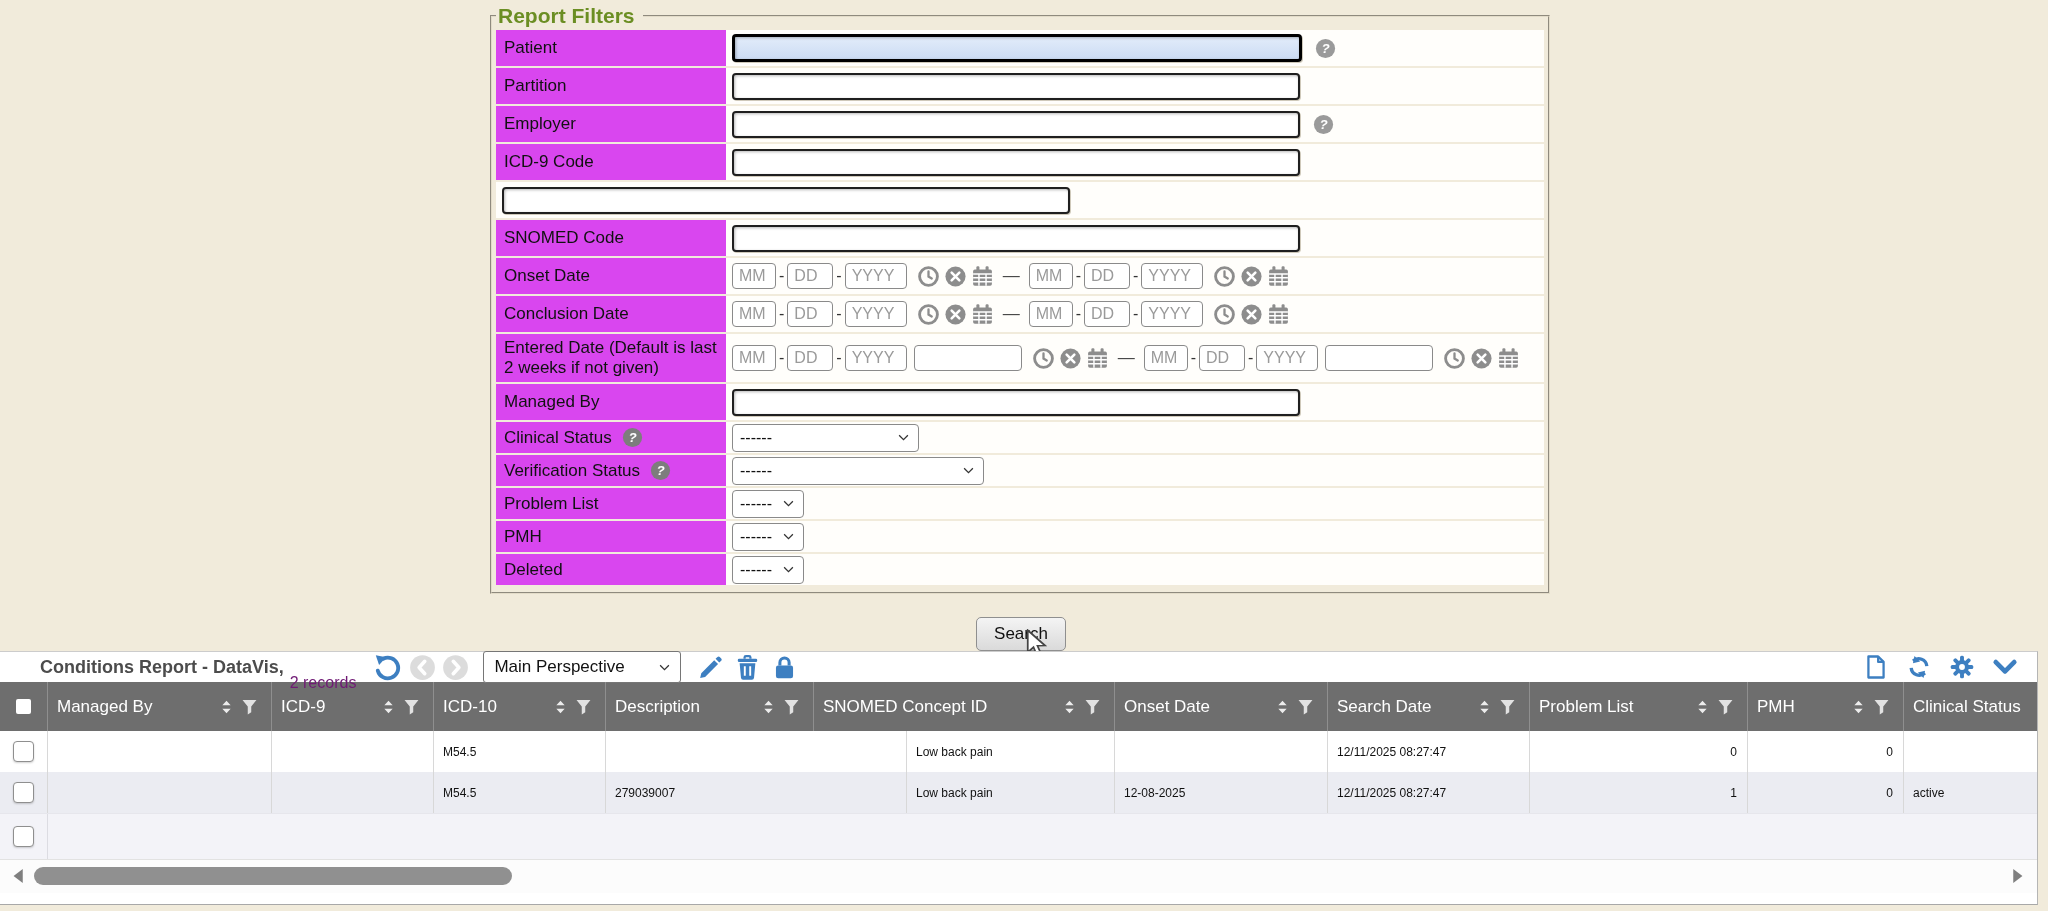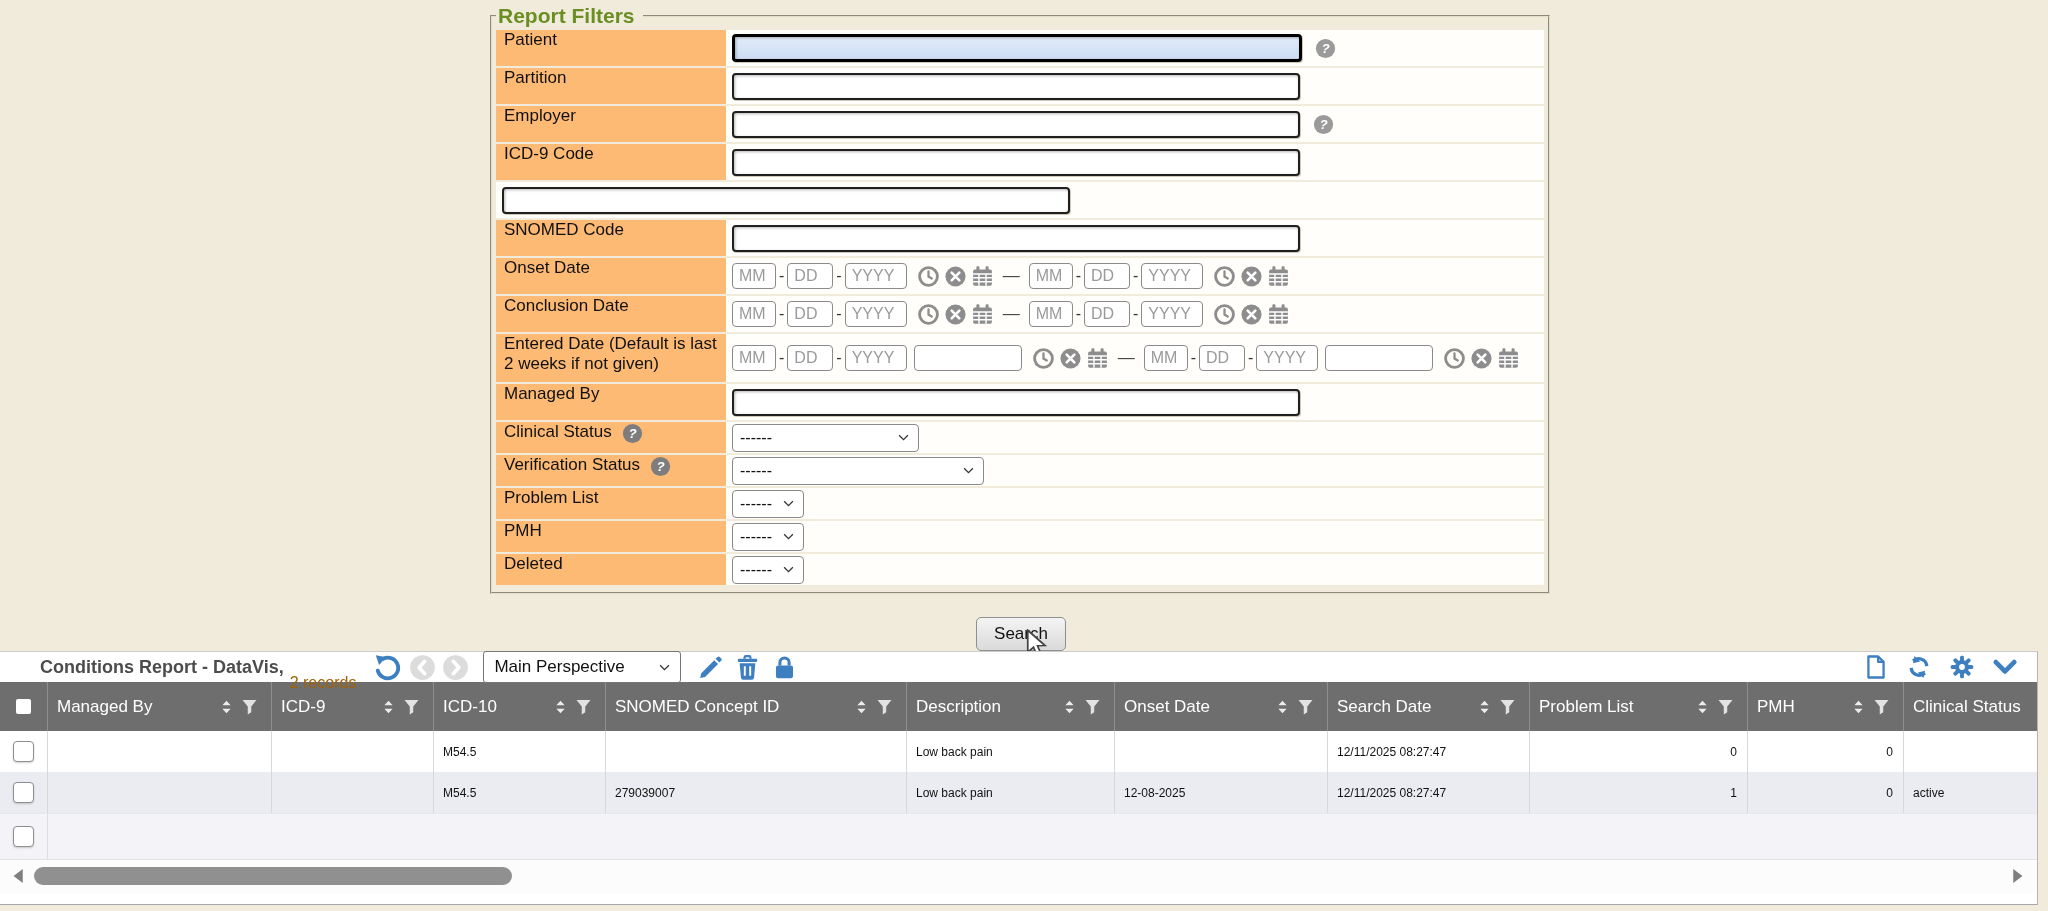--- a/index.html
+++ b/index.html
@@ -4,21 +4,21 @@
 <style>
   html,body{margin:0;padding:0;}
   .stage{position:relative;width:2048px;height:911px;background:#f1ebdb;
     font-family:"Liberation Sans",sans-serif;overflow:hidden;color:#111;}
 
   
   fieldset.filters{position:absolute;left:490px;top:4px;width:1060px;margin:0;
     border:2px groove #e3dcc9;padding:2px 4px 5px 4px;background:#f1ebdb;box-sizing:border-box;}
   legend.flegend{font-size:21px;font-weight:bold;color:#6b8e23;padding:0 8px 0 2px;}
   .frow{display:flex;align-items:stretch;margin-bottom:2px;}
-  .flabel{flex:0 0 230px;background:#fdba74;display:flex;gap:5px;
+  .flabel{flex:0 0 230px;background:#d946ef;display:flex;align-items:center;gap:5px;
     padding-left:8px;font-size:17px;box-sizing:border-box;line-height:1.15;}
   .ffield{flex:1;background:#fffefb;display:flex;align-items:center;padding-left:6px;box-sizing:border-box;}
   .h36{height:36px}.h48{height:48px}.h31{height:31px}
   .tinput{width:552px;height:23px;border:2px solid #1f1f1f;border-radius:4px;background:#fff;
     box-shadow:inset 1px 1px 3px rgba(0,0,0,.28),1px 1px 0 #cfc9ba;outline:none;font-size:16px;padding:0 6px;}
   .tinput.focused{border:3px solid #000;height:22px;
     background:linear-gradient(180deg,#e2ecfa 0%,#ccdcf4 100%);}
   .din{height:24px;border:1px solid #8a8a8a;border-radius:4px;font-size:16px;color:#222;
     padding:0 0 0 6px;box-sizing:content-box;background:#fff;outline:none;}
   .din::placeholder{color:#9a9a9a;}
@@ -38,21 +38,21 @@
   .search-btn{position:absolute;left:976px;top:617px;width:90px;height:34px;font-size:17px;
     font-family:inherit;color:#111;background:linear-gradient(180deg,#f4f4f4,#dadada);
     border:1px solid #8f8f8f;border-radius:5px;}
   .cursor{position:absolute;left:1023px;top:629px;width:27px;height:30px;}
 
   
   .panel{position:absolute;left:0;top:651px;width:2038px;height:254px;background:#fff;
     border-top:1px solid #ccc;border-right:1px solid #b5b5b5;border-bottom:1px solid #a8a8a8;box-sizing:border-box;}
   .toolbar{height:30px;display:flex;align-items:center;}
   .tb-title{margin-left:40px;font-size:18px;font-weight:bold;color:#4c4c4c;white-space:nowrap;}
-  .tb-records{font-size:16px;font-weight:normal;color:#a16207;margin-left:6px;margin-top:32px;}
+  .tb-records{font-size:16px;font-weight:normal;color:#701a75;margin-left:6px;margin-top:32px;}
   i.tbic{display:inline-flex;width:27px;height:27px;flex:none;}
   i.tbic svg{width:100%;height:100%;}
   .tb-undo{margin-left:18px;}
   .tb-prev{margin-left:8px;}.tb-next{margin-left:6px;}
   .tb-select{margin-left:14px;width:178px;height:30px;border:1px solid #767676;border-radius:3px;
     background:#fff;display:flex;align-items:center;justify-content:space-between;
     padding:0 8px 0 10px;font-size:17px;box-sizing:content-box;}
   .tb-edit{margin-left:16px;width:25px;height:25px;}
   .tb-del{margin-left:10px;width:25px;height:25px;}
   .tb-lock{margin-left:10px;width:25px;height:25px;}
@@ -587,37 +587,37 @@
                 <path d="M6 10.5L12 3.8l6 6.7zM6 15.5L12 22.2l6-6.7z" fill="#ececec"></path>
               </svg>
             </span>
             <span>
               <svg width="19" height="19" viewBox="0 0 24 24">
                 <path d="M3.2 3.8h17.6l-6.6 8.3v7.2l-4.4 2.9v-10.1z" fill="#e2e2e2"></path>
               </svg>
             </span>
           </span>
         </div>
+        <div class="gh-cell" style="width: 208px;">
+          <span>Description</span>
+          <span class="gh-icons">
+            <span>
+              <svg width="17" height="18" viewBox="0 0 24 26">
+                <path d="M6 10.5L12 3.8l6 6.7zM6 15.5L12 22.2l6-6.7z" fill="#ececec"></path>
+              </svg>
+            </span>
+            <span>
+              <svg width="19" height="19" viewBox="0 0 24 24">
+                <path d="M3.2 3.8h17.6l-6.6 8.3v7.2l-4.4 2.9v-10.1z" fill="#e2e2e2"></path>
+              </svg>
+            </span>
+          </span>
+        </div>
         <div class="gh-cell" style="width: 301px;">
           <span>SNOMED Concept ID</span>
-          <span class="gh-icons">
-            <span>
-              <svg width="17" height="18" viewBox="0 0 24 26">
-                <path d="M6 10.5L12 3.8l6 6.7zM6 15.5L12 22.2l6-6.7z" fill="#ececec"></path>
-              </svg>
-            </span>
-            <span>
-              <svg width="19" height="19" viewBox="0 0 24 24">
-                <path d="M3.2 3.8h17.6l-6.6 8.3v7.2l-4.4 2.9v-10.1z" fill="#e2e2e2"></path>
-              </svg>
-            </span>
-          </span>
-        </div>
-        <div class="gh-cell" style="width: 208px;">
-          <span>Description</span>
           <span class="gh-icons">
             <span>
               <svg width="17" height="18" viewBox="0 0 24 26">
                 <path d="M6 10.5L12 3.8l6 6.7zM6 15.5L12 22.2l6-6.7z" fill="#ececec"></path>
               </svg>
             </span>
             <span>
               <svg width="19" height="19" viewBox="0 0 24 24">
                 <path d="M3.2 3.8h17.6l-6.6 8.3v7.2l-4.4 2.9v-10.1z" fill="#e2e2e2"></path>
               </svg>

